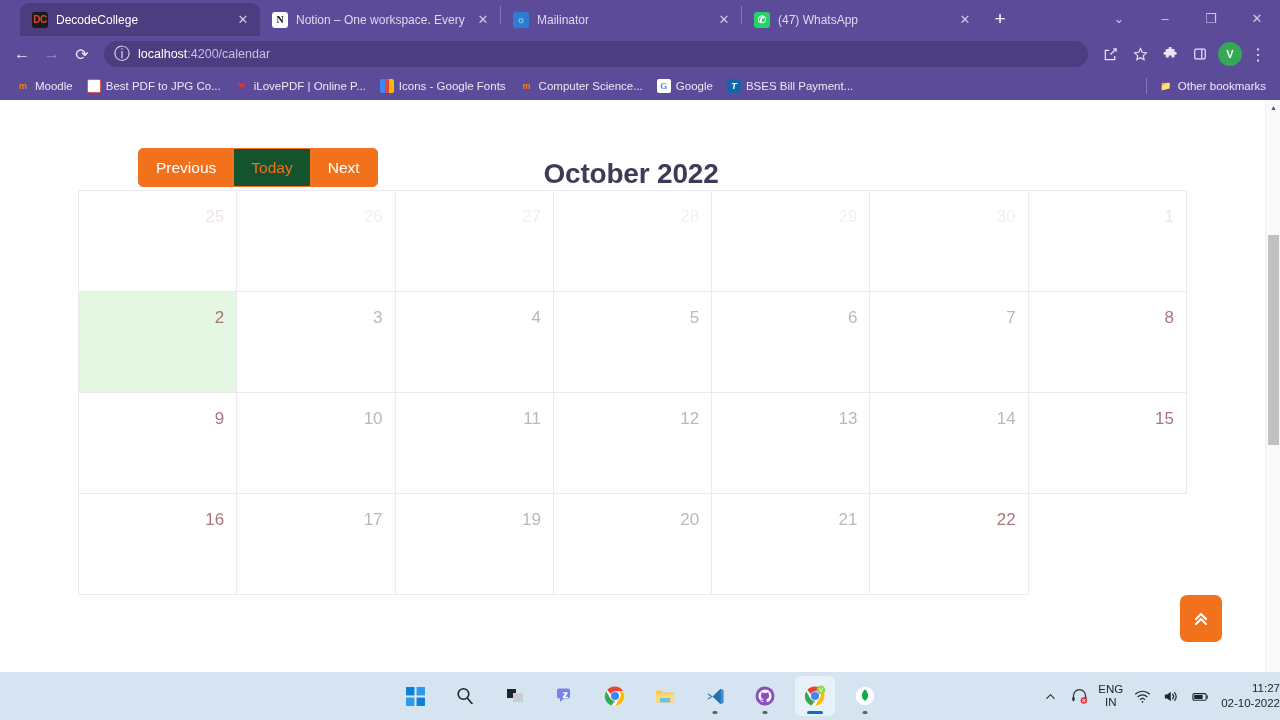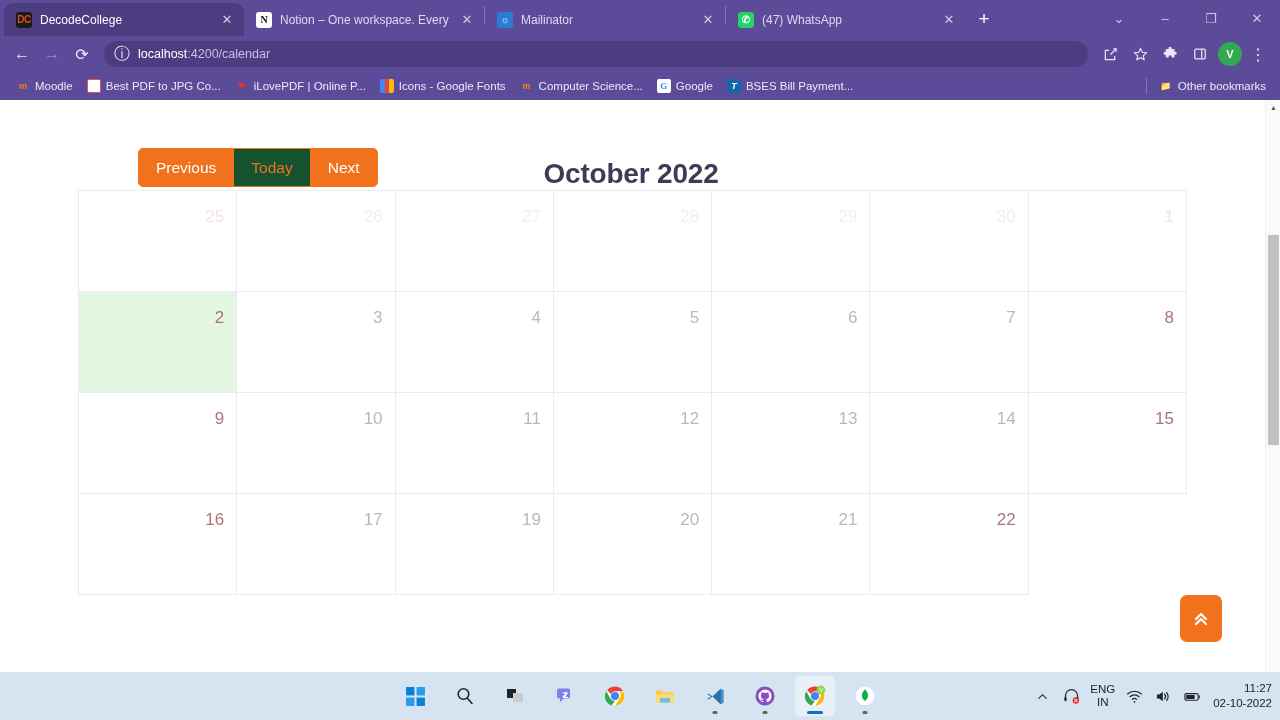--- a/index.html
+++ b/index.html
@@ -11,21 +11,21 @@
   }
 
   
   .browser { width: 1280px; height: 720px; position: relative; }
 
   .tabstrip {
     height: 36px;
     background: #5c4b99;
     display: flex;
     align-items: flex-end;
-    padding-left: 4px;
+    padding-left: 20px;
     position: relative;
   }
   .tab {
     height: 33px;
     display: flex;
     align-items: center;
     gap: 8px;
     padding: 0 8px 0 12px;
     border-radius: 9px 9px 0 0;
     color: #ded9ef;
@@ -300,21 +300,21 @@
   }
   .tb-app.active { background: #e8f1f8; }
   .tb-app .dot {
     position: absolute; bottom: 2px; left: 50%;
     transform: translateX(-50%);
     width: 5px; height: 3px; border-radius: 2px; background: #5f6368;
   }
   .tb-app.active .dot { width: 16px; background: #0b6fc4; }
 
   .tray {
-    position: absolute; right: 8px; top: 0; height: 48px;
+    position: absolute; right: 0; top: 0; height: 48px;
     display: flex; align-items: center; gap: 9px;
     font-size: 11px; color: #20242a;
   }
   .tray-ico { display: flex; align-items: center; justify-content: center; width: 20px; height: 20px; }
   .tray-lang { text-align: center; line-height: 1.15; font-size: 11.5px; }
   .tray-clock { text-align: right; line-height: 1.3; font-size: 11.5px; padding-left: 2px; }
 
   svg { display: block; }
 </style>
 </head>

